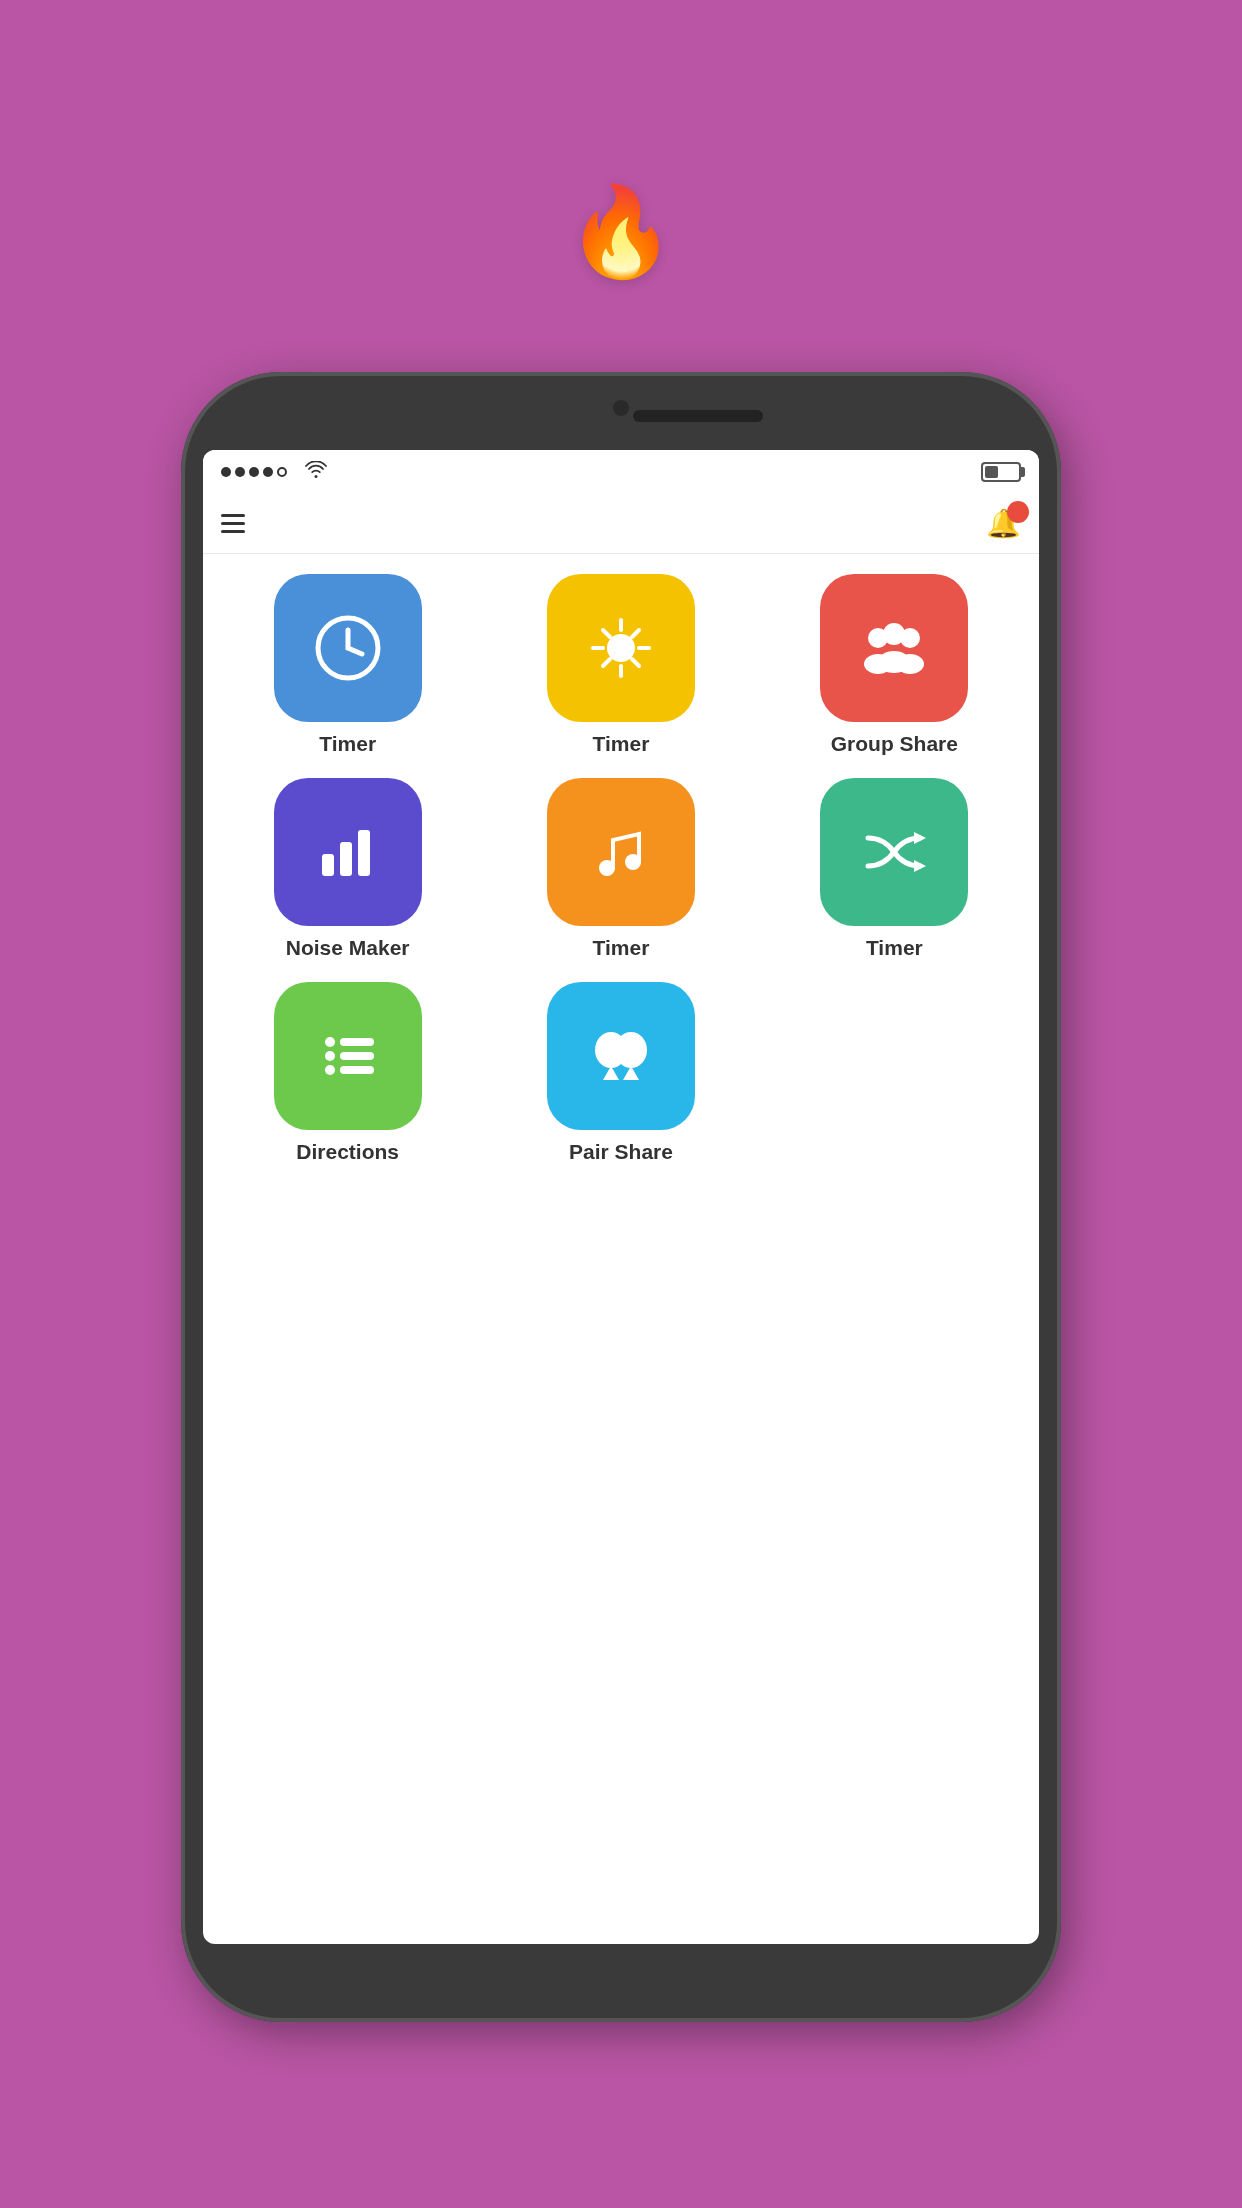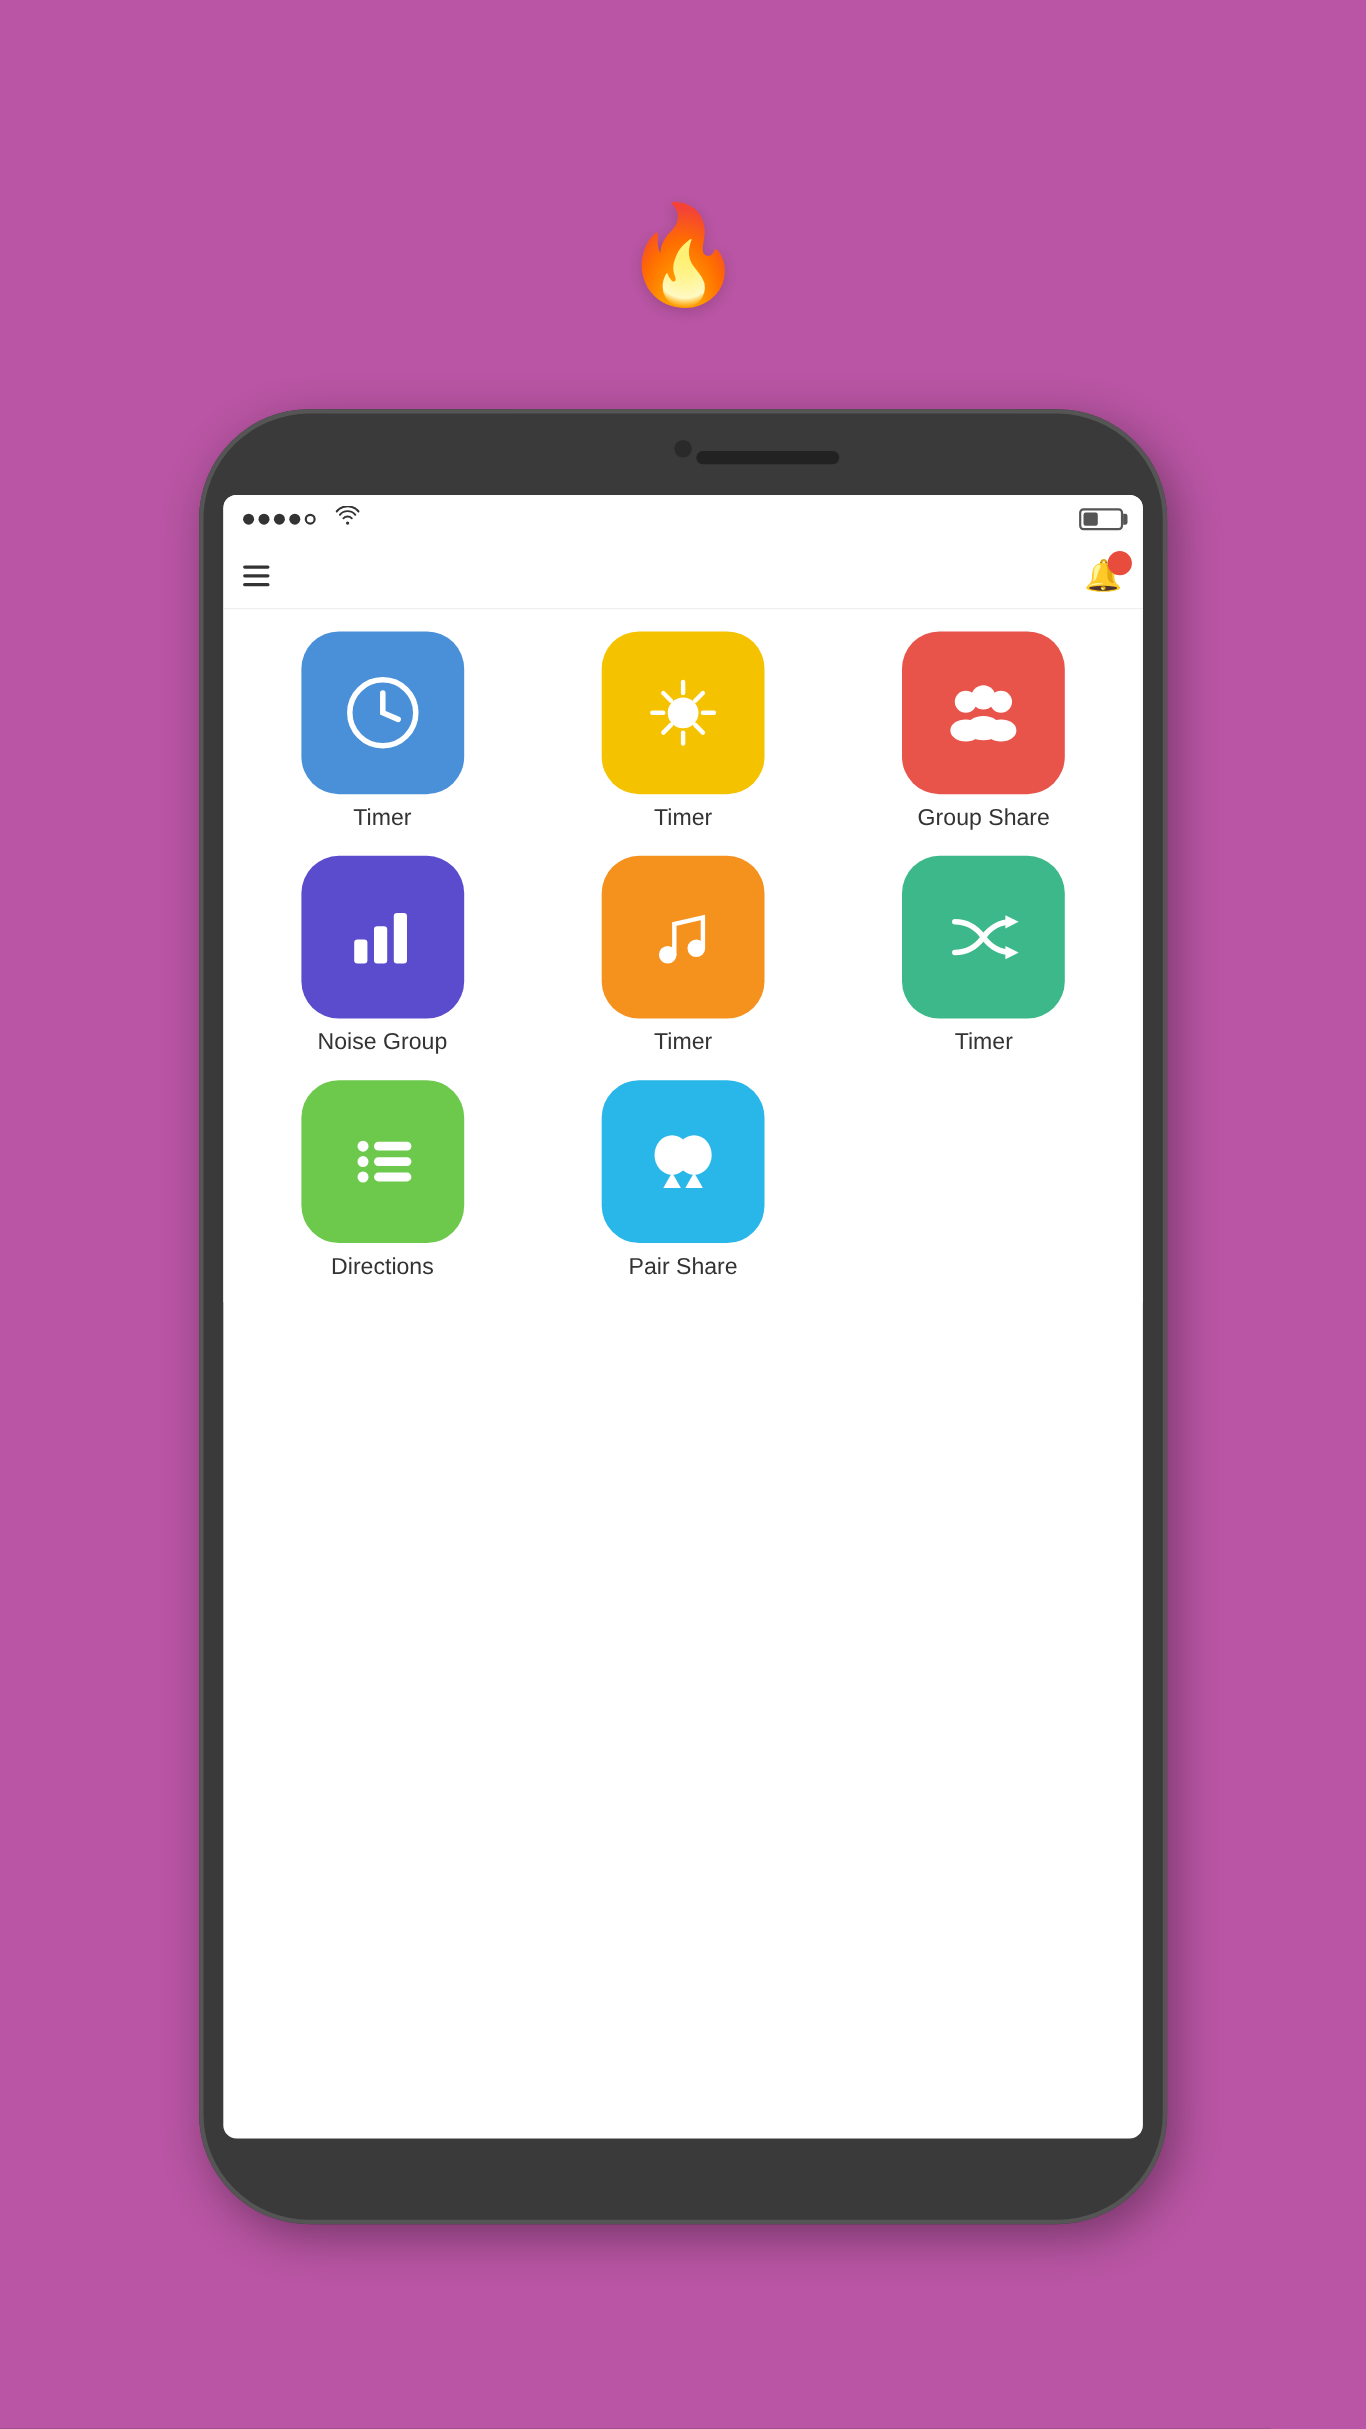--- a/index.html
+++ b/index.html
@@ -264,21 +264,21 @@
     }
 
     .app-icon svg {
       width: 72px;
       height: 72px;
       fill: white;
     }
 
     .app-label {
       font-size: 21px;
-      font-weight: 400;
+      font-weight: 700;
       color: #333;
       text-align: center;
     }
 
     
     .icon-blue      { background: #4a90d9; }
     .icon-yellow    { background: #f5c200; }
     .icon-red       { background: #e8534a; }
     .icon-purple    { background: #5b4cce; }
     .icon-orange    { background: #f5921e; }
@@ -388,21 +388,21 @@
           <span class="app-label">Group Share</span>
         </div>
         <div class="grid-item">
           <div class="app-icon icon-purple">
             <svg viewBox="0 0 72 72">
               <rect x="10" y="38" width="12" height="22" rx="3" fill="white"></rect>
               <rect x="28" y="26" width="12" height="34" rx="3" fill="white"></rect>
               <rect x="46" y="14" width="12" height="46" rx="3" fill="white"></rect>
             </svg>
           </div>
-          <span class="app-label">Noise Group</span>
+          <span class="app-label">Noise Maker</span>
         </div>
         <div class="grid-item">
           <div class="app-icon icon-orange">
             <svg viewBox="0 0 72 72">
               <path d="M28 52 L28 24 L54 18 L54 46" stroke="white" stroke-width="4" fill="none" stroke-linecap="round"></path>
               <circle cx="22" cy="52" r="8" fill="white"></circle>
               <circle cx="48" cy="46" r="8" fill="white"></circle>
             </svg>
           </div>
           <span class="app-label">Timer</span>

